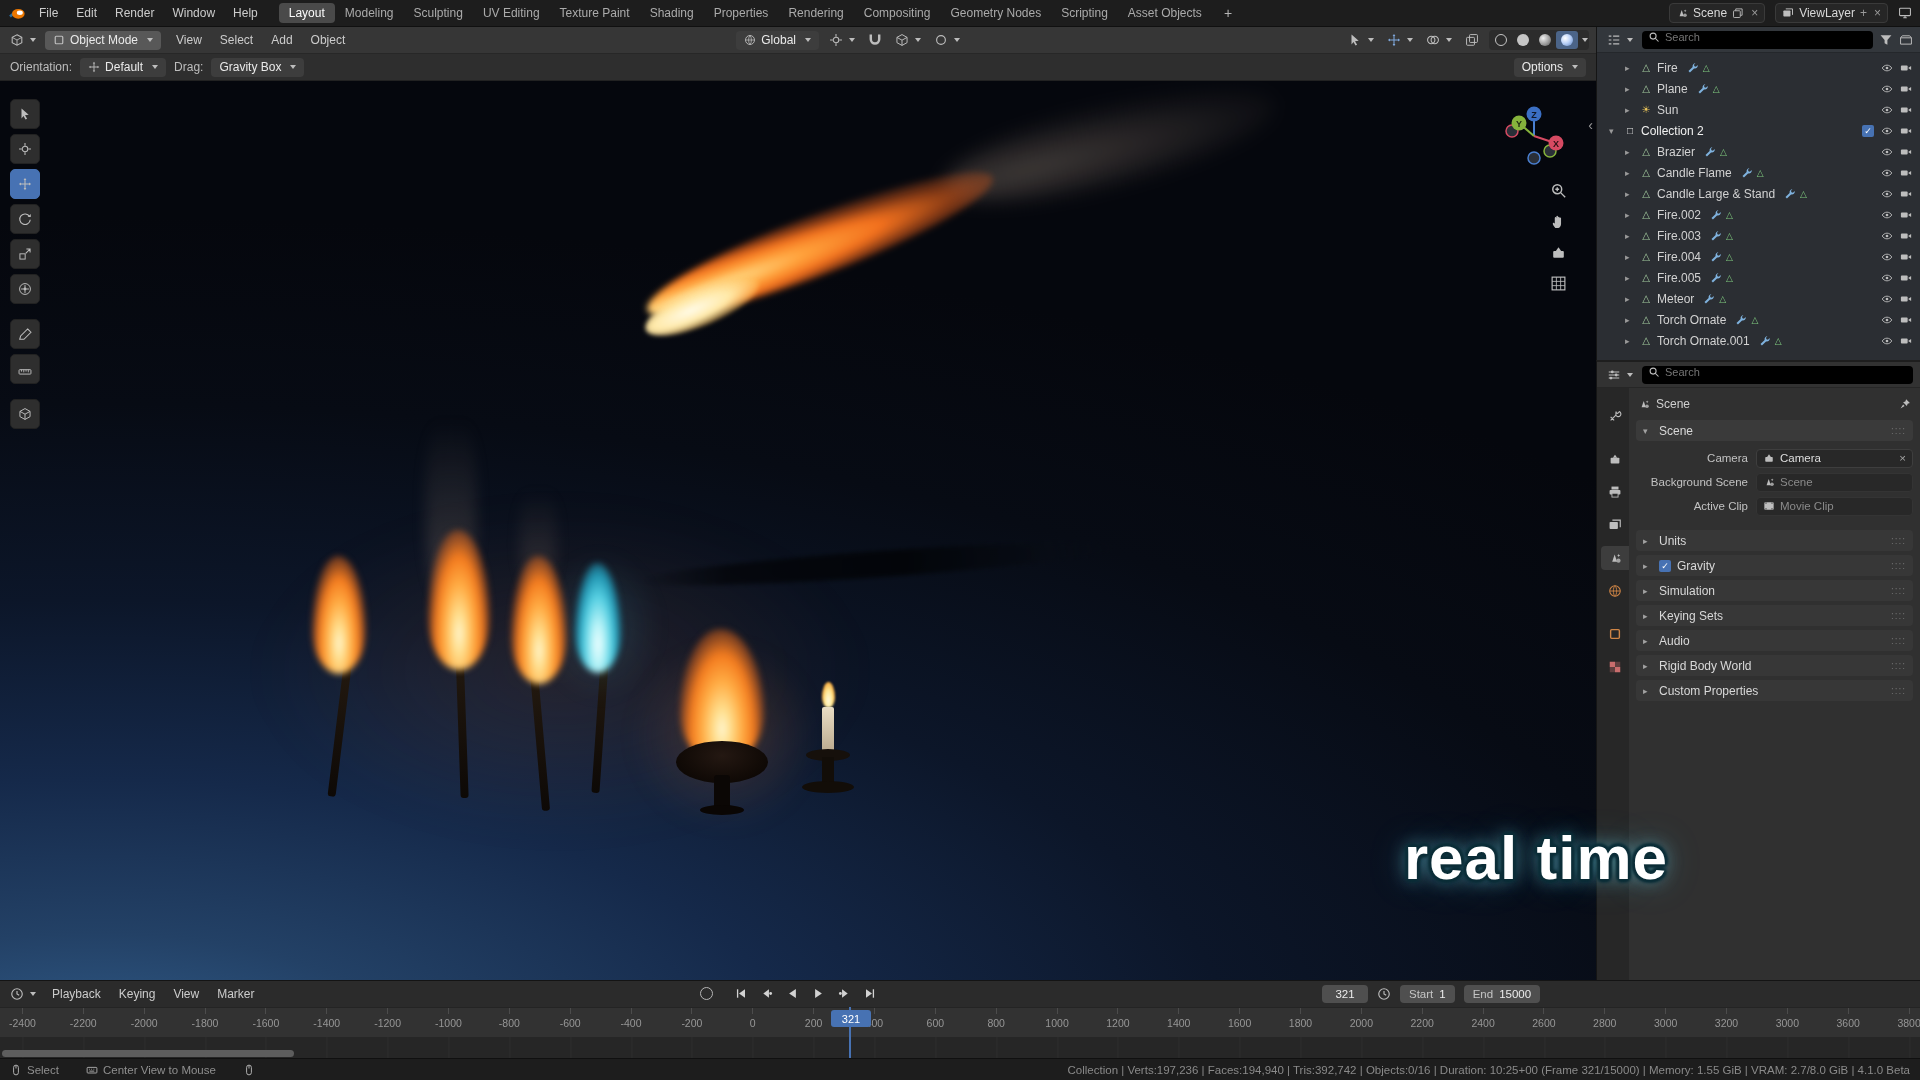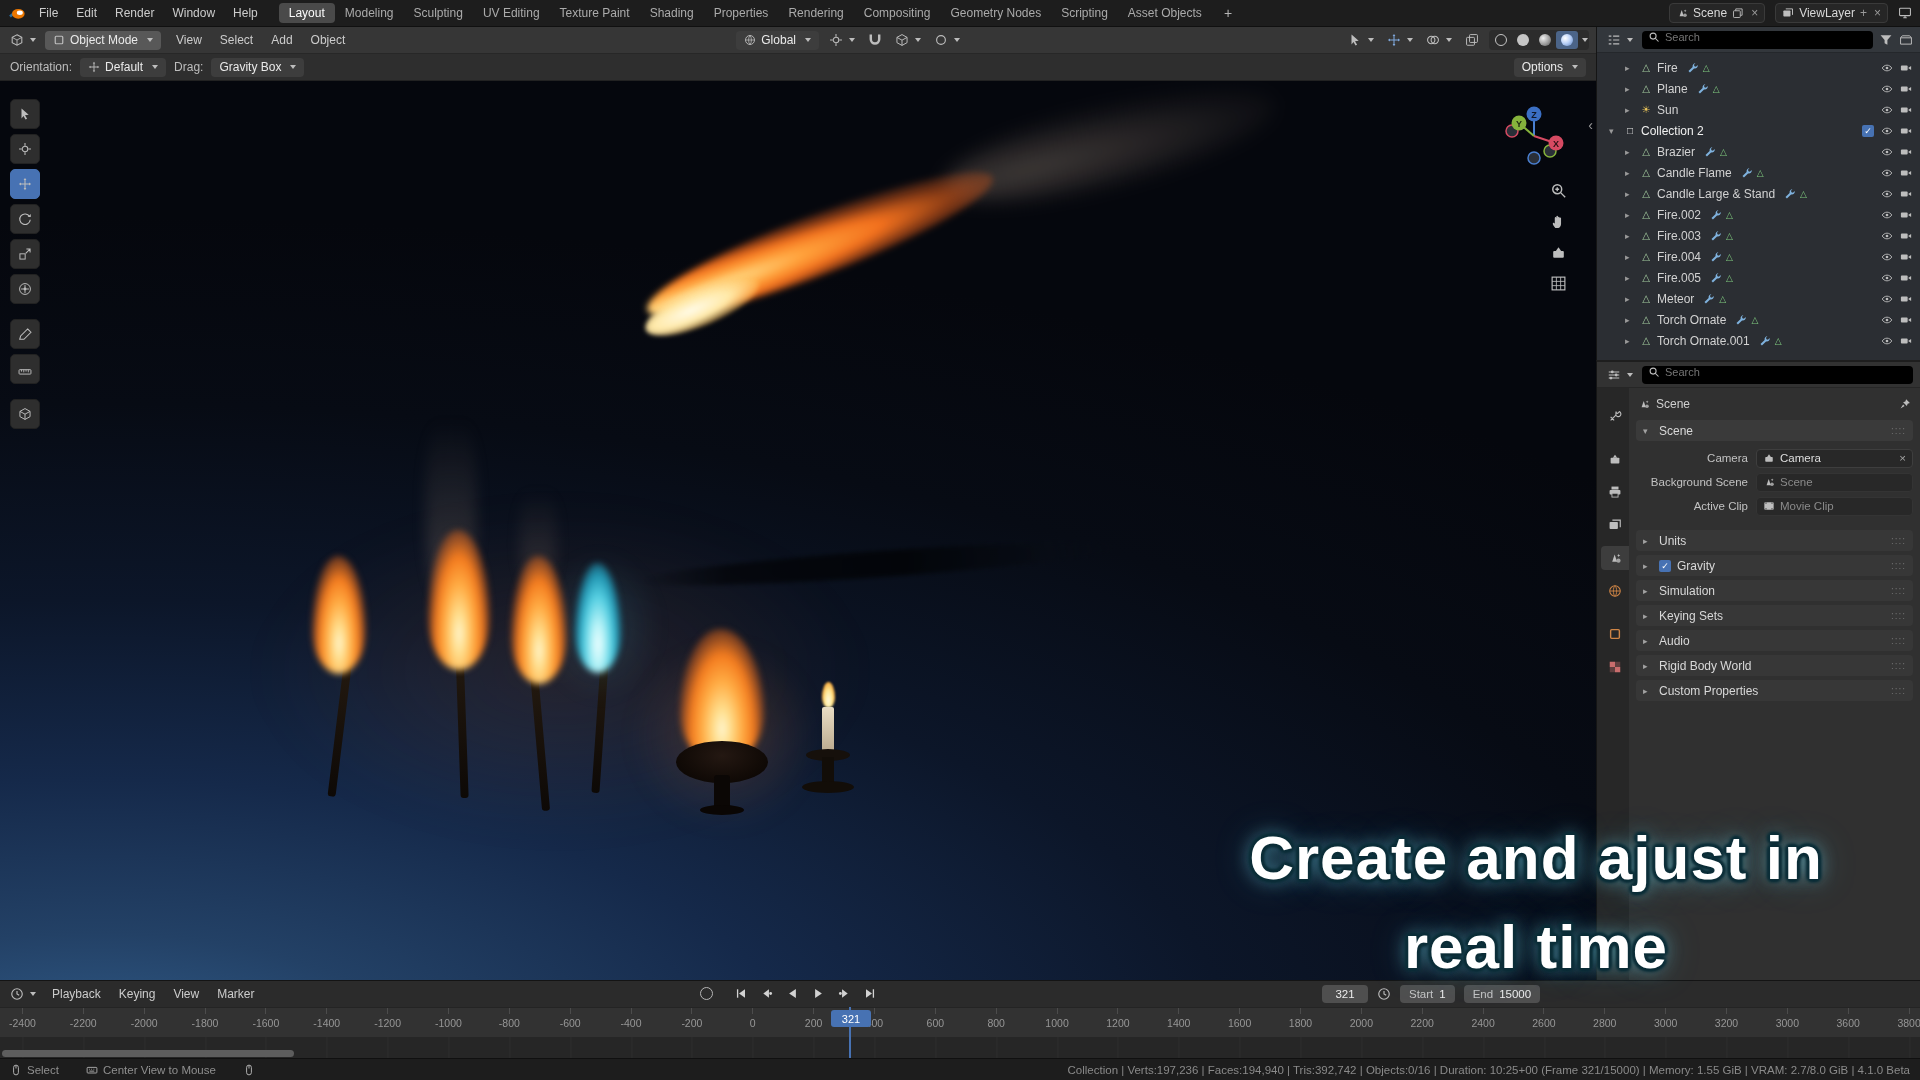--- a/index.html
+++ b/index.html
@@ -1188,17 +1188,16 @@
     </span>
     <span class="hint">
       <svg class="ic sm">
           <use href="#i-mouse"></use>
         </svg>
     </span>
     <span class="stats">Collection | Verts:197,236 | Faces:194,940 | Tris:392,742 | Objects:0/16 | Duration: 10:25+00 (Frame 321/15000) | Memory: 1.55 GiB | VRAM: 2.7/8.0 GiB | 4.1.0 Beta</span>
   </footer>
 
   <div id="caption">
-    <div>Create and ajust in</div>
     <div>real time</div>
   </div>
 
 </div>
 
 </body></html>

